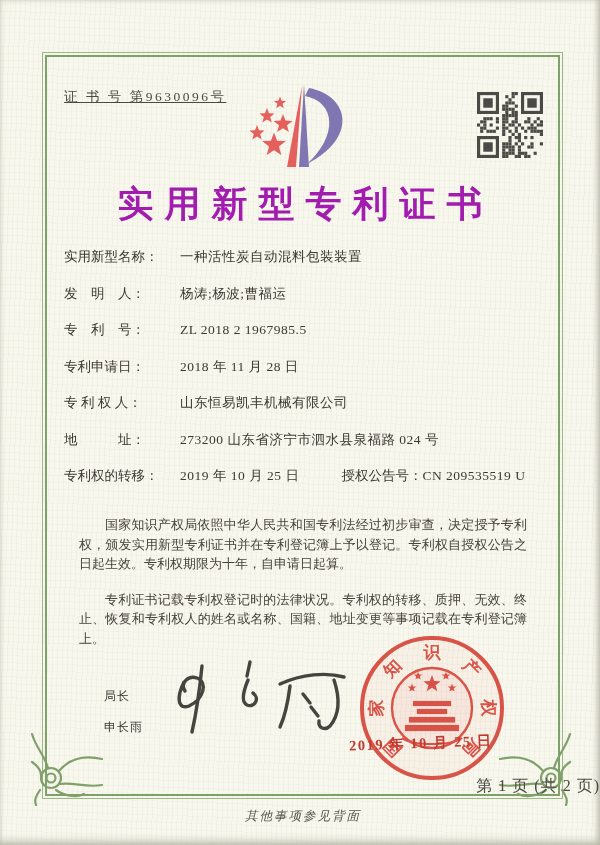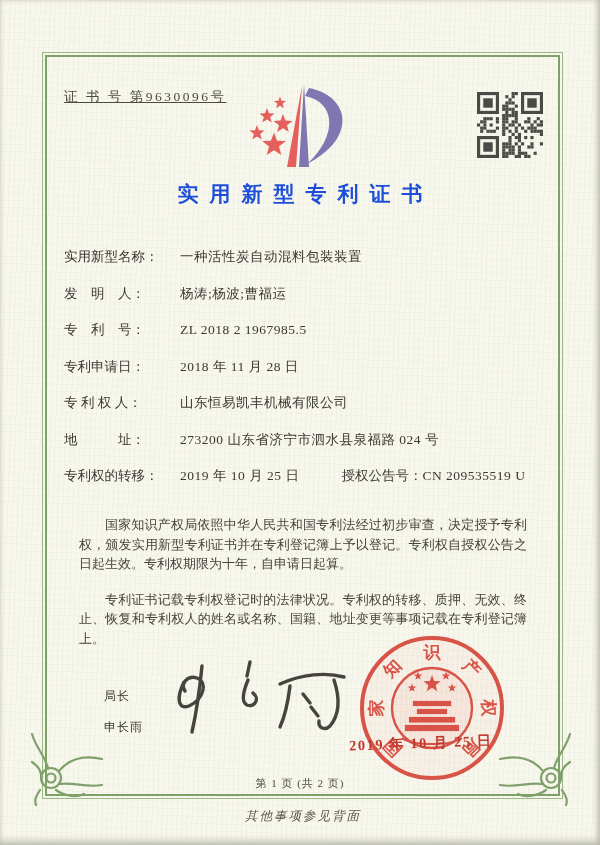--- a/index.html
+++ b/index.html
@@ -18,40 +18,40 @@
   .frame{position:absolute;left:42px;top:52px;width:519px;height:745px;border:1px solid #9db887;}
   .frame::after{content:"";position:absolute;inset:2px;border:2px solid #7fa06a;}
   .flourish{position:absolute;width:78px;height:78px;}
   .flourish.bl{left:26px;top:728px;}
   .flourish.br{right:24px;top:728px;transform:scaleX(-1);}
   .cert-no{position:absolute;left:64px;top:88px;font-size:13.5px;letter-spacing:2.5px;color:#4b4a42;text-decoration:underline;}
   .logo{position:absolute;left:230px;top:76px;width:152px;height:106px;}
   .qr{position:absolute;left:477px;top:92px;width:66px;height:66px;}
   .title{
     position:absolute;left:0;right:0;top:180px;text-align:center;
-    font-size:21px;font-weight:bold;letter-spacing:11px;color:#1d4ed8;text-indent:11px;
+    font-size:36px;font-weight:bold;letter-spacing:11px;color:#a21caf;text-indent:11px;
   }
   .fields{position:absolute;left:64px;top:246px;width:482px;font-size:13.5px;color:#3b3933;}
   .frow{display:flex;line-height:21px;margin-bottom:15.5px;white-space:nowrap;}
   .lab{width:116px;flex:0 0 116px;}
   .val{letter-spacing:.5px;}
   .pair2{margin-left:42px;display:flex;}
   .paras{position:absolute;left:63px;top:499px;width:480px;font-size:13px;line-height:19.5px;
     color:#45433c;text-align:justify;}
   .paras p{margin:16px;text-indent:2em;}
   .commissioner{position:absolute;left:104px;top:681px;font-size:12px;line-height:31px;color:#3a3833;letter-spacing:1px;}
   .signature{position:absolute;left:162px;top:652px;width:200px;height:100px;}
   .seal{position:absolute;left:352px;top:628px;width:160px;height:160px;opacity:.92;}
   .seal-ring span{
     position:absolute;left:50%;top:50%;font-size:17px;font-weight:bold;color:#d6463a;
     font-family:"Liberation Serif","DejaVu Serif",serif;
   }
   .seal-date{position:absolute;left:349px;top:734px;font-size:14.5px;color:#c23a2f;
     letter-spacing:1.5px;transform:rotate(-2deg);font-weight:bold;z-index:5;}
-  .page-info{position:absolute;left:0;right:0;top:776px;text-align:center;font-size:11px;
+  .page-info{position:absolute;left:0;right:0;top:776px;text-align:right;font-size:16px;
     color:#4b4a42;letter-spacing:1px;}
   .back-note{position:absolute;left:0;right:0;top:808px;text-align:center;font-size:12.5px;
     color:#57554c;font-style:italic;letter-spacing:2px;padding-left:6px;}
 </style>
 </head>
 <body>
 
 <div class="paper">
   <div class="sheet-texture"></div>
 

